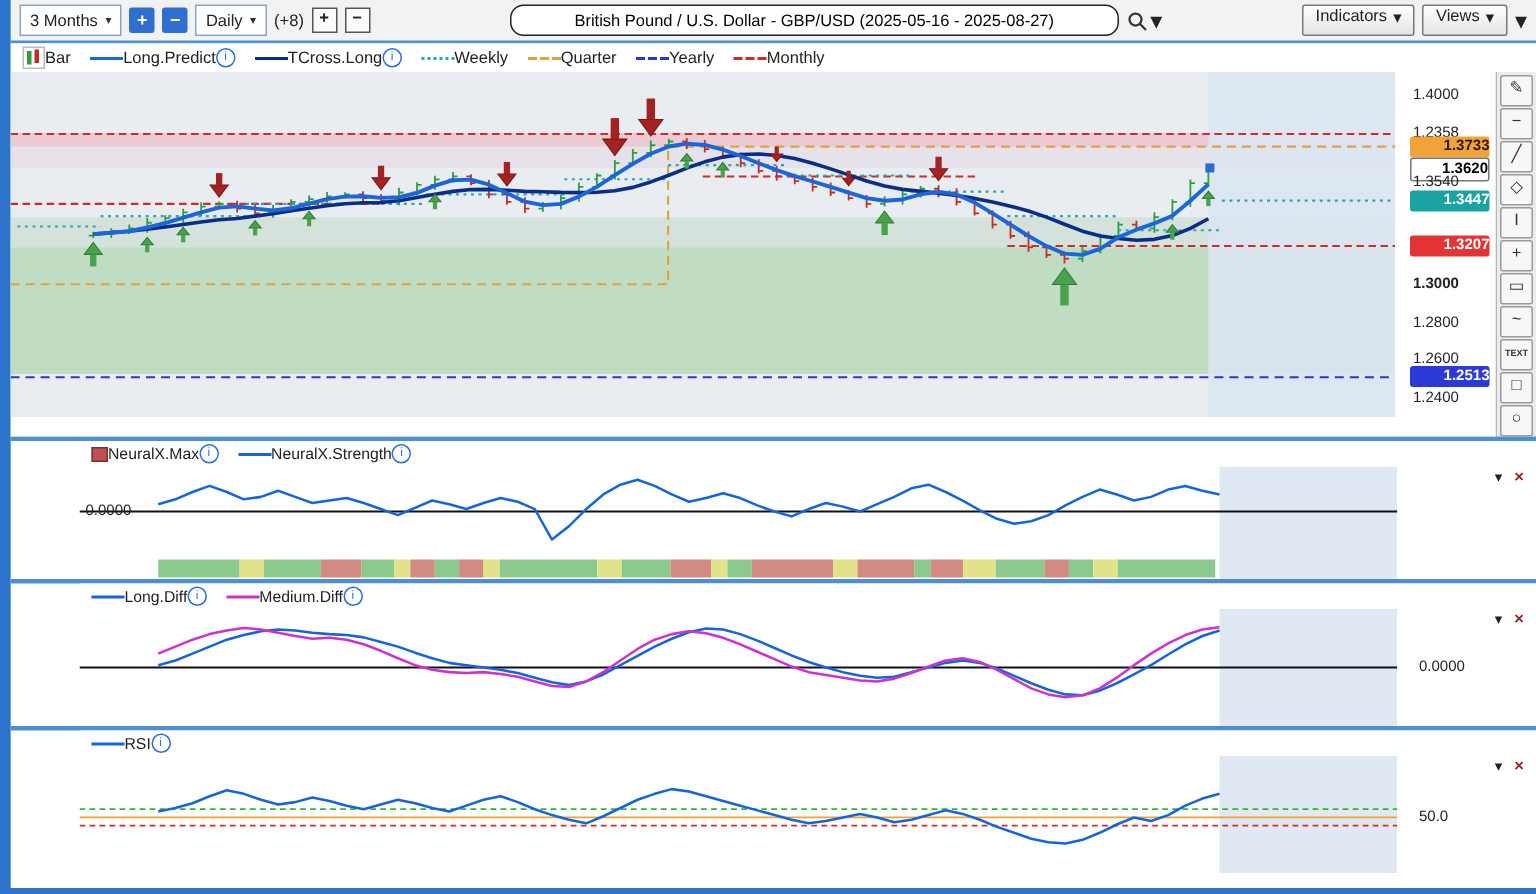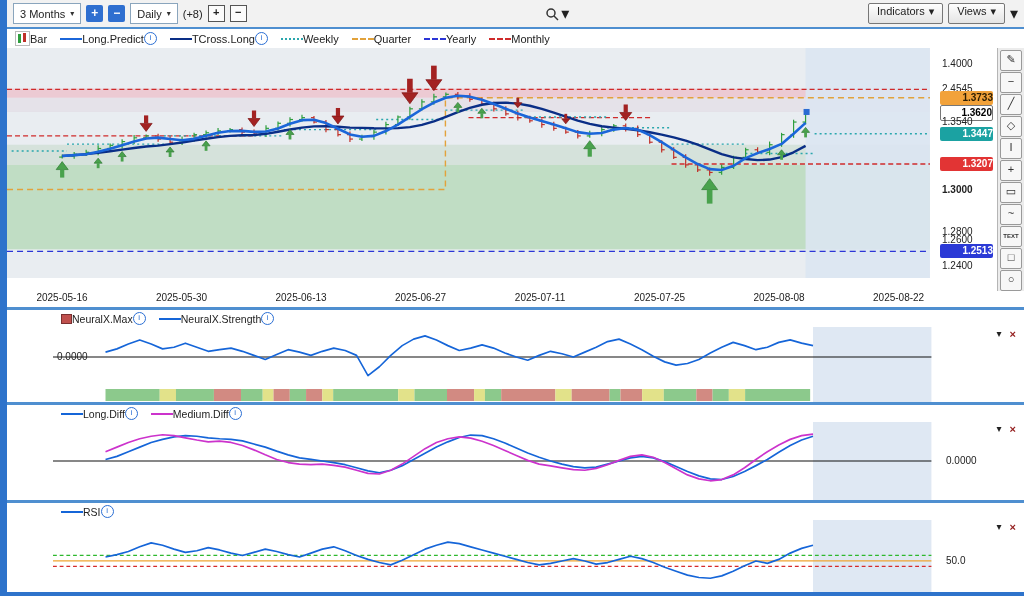--- a/index.html
+++ b/index.html
@@ -70,20 +70,21 @@
     <div class="tb-btn-blue">+</div>
     <div class="tb-btn-blue">−</div>
     <div class="tb-select">
       <span>Daily</span>
       <span class="car">▾</span>
     </div>
     <span class="tb-offset">(+8)</span>
     <div class="tb-btn">+</div>
     <div class="tb-btn">−</div>
     <div class="spacer"></div>
+    <input class="tb-title" value="British Pound / U.S. Dollar - GBP/USD (2025-05-16 - 2025-08-27)" style="">
     <div class="tb-mag">
       <svg width="14" height="14">
         <circle cx="6" cy="6" r="4" fill="none" stroke="#333" stroke-width="1.5"></circle>
         <line x1="9" y1="9" x2="13" y2="13" stroke="#333" stroke-width="1.5"></line>
       </svg>
       <span class="car">▾</span>
     </div>
     <div class="spacer"></div>
     <div class="tb-dd">
       <span>Indicators</span>
@@ -387,56 +388,46 @@
             <rect x="697.5870967741936" y="141.62635838150294" width="5.6" height="14" fill="#49a24d"></rect>
             <path d="M 772.0967741935484 101.7949132947977 L 768.0967741935484 106.7949132947977 L 776.0967741935484 106.7949132947977 Z" fill="#49a24d" stroke="#2f7a34" stroke-width="0.7"></path>
             <rect x="770.6967741935484" y="106.7949132947977" width="2.8" height="5" fill="#49a24d"></rect>
             <path d="M 796 79.39005780346831 L 792 84.39005780346831 L 800 84.39005780346831 Z" fill="#49a24d" stroke="#2f7a34" stroke-width="0.7"></path>
             <rect x="794.6" y="84.39005780346831" width="2.8" height="5" fill="#49a24d"></rect>
             <rect x="794" y="60.96531791907497" width="6" height="6" fill="#2a6bd2"></rect>
           </svg>
       </div>
       <div class="price-axis" id="price-axis">
           <div class="ptick" style="top: 9.08092px;">1.4000</div>
-          <div class="ptick" style="top: 34.2832px;">2.4545</div>
+          <div class="ptick" style="top: 34.2832px;">1.2358</div>
           <div class="pbadge" style="top: 42.726px; background: rgb(242, 162, 58); color: rgb(43, 28, 0);">1.3733</div>
           <div class="pbadge" style="top: 56.9653px; background: rgb(255, 255, 255); color: rgb(0, 0, 0); border: 1px solid rgb(119, 119, 119);">1.3620</div>
           <div class="ptick" style="top: 67.0462px;">1.3540</div>
           <div class="pbadge" style="top: 78.7653px; background: rgb(27, 162, 162); color: rgb(255, 255, 255);">1.3447</div>
           <div class="pbadge" style="top: 109.008px; background: rgb(226, 52, 52); color: rgb(255, 255, 255);">1.3207</div>
           <div class="ptick" style="top: 135.092px; font-weight: bold;">1.3000</div>
-          <div class="ptick" style="top: 177px;">1.2800</div>
+          <div class="ptick" style="top: 161px;">1.2800</div>
           <div class="ptick" style="top: 185.497px;">1.2600</div>
           <div class="pbadge" style="top: 196.46px; background: rgb(43, 58, 214); color: rgb(255, 255, 255);">1.2513</div>
           <div class="ptick" style="top: 210.699px;">1.2400</div>
         </div>
       <div class="tools" id="tools">
           <div class="tool">✎</div>
           <div class="tool">−</div>
           <div class="tool">╱</div>
           <div class="tool">◇</div>
           <div class="tool">I</div>
           <div class="tool">+</div>
           <div class="tool">▭</div>
           <div class="tool">~</div>
           <div class="tool tool-text">TEXT</div>
           <div class="tool">□</div>
           <div class="tool">○</div>
         </div>
     </div>
-    <div class="date-axis" id="date-axis">
-        <span class="dlabel" style="left: 23px;">2025-05-16</span>
-        <span class="dlabel" style="left: 142.516px;">2025-05-30</span>
-        <span class="dlabel" style="left: 262.032px;">2025-06-13</span>
-        <span class="dlabel" style="left: 381.548px;">2025-06-27</span>
-        <span class="dlabel" style="left: 501.065px;">2025-07-11</span>
-        <span class="dlabel" style="left: 620.581px;">2025-07-25</span>
-        <span class="dlabel" style="left: 740.097px;">2025-08-08</span>
-        <span class="dlabel" style="left: 859.613px;">2025-08-22</span>
-      </div>
   </div>
 
   <div class="panel sub">
     <div class="legend small" id="legend-p1">
         <span class="leg-item">
           <span class="leg-square" style="background: rgb(192, 80, 77);"></span>
           <span>NeuralX.Max</span>
           <span class="info-icon">i</span>
         </span>
         <span class="leg-item">

